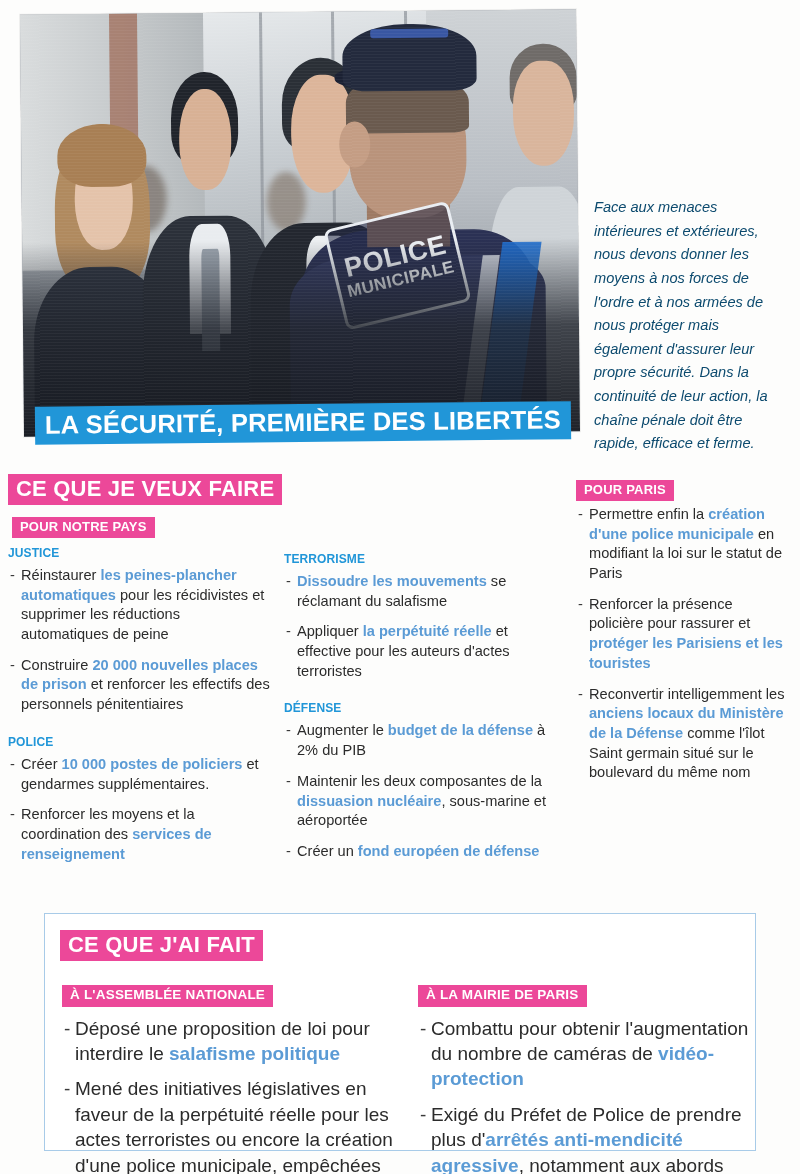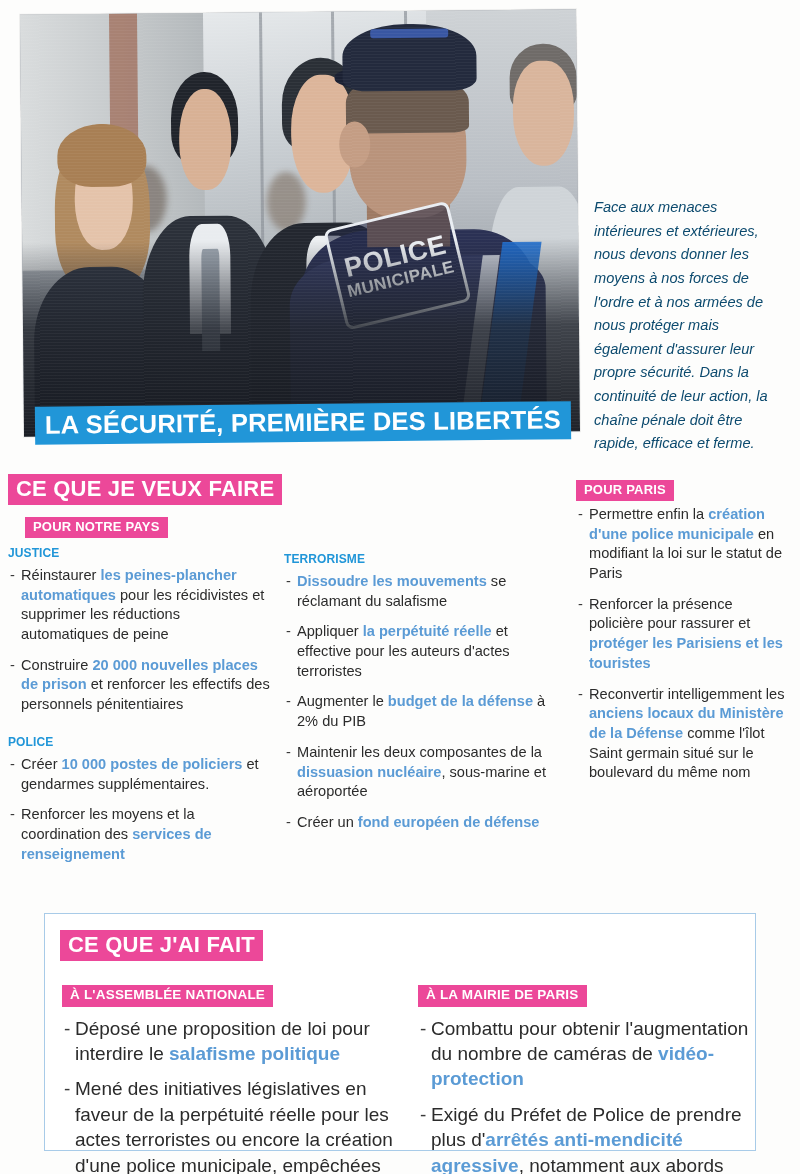--- a/index.html
+++ b/index.html
@@ -199,21 +199,21 @@
     font-weight: 700;
     padding: 3px 8px 4px 8px;
     line-height: 1.08;
     font-family: "Liberation Sans", sans-serif;
   }
   .tag-xl { font-size: 22px; letter-spacing: .2px; }
   .tag-md { font-size: 13px; letter-spacing: .2px; }
   .tag-sm { font-size: 13.5px; letter-spacing: .2px; }
 
   .main-title { position: absolute; left: 8px; top: 474px; }
-  .tag-pays  { position: absolute; left: 25px; top: 517px; border-radius: 7px; }
+  .tag-pays  { position: absolute; left: 12px; top: 517px; border-radius: 7px; }
   .tag-paris { position: absolute; left: 576px; top: 480px; }
 
   
   .col { position: absolute; }
   .col-a { left: 8px;  top: 546px; width: 262px; }
   .col-b { left: 284px; top: 552px; width: 262px; }
   .col-c { left: 576px; top: 505px; width: 210px; }
 
   .subhead {
     color: #2196d8;
@@ -352,20 +352,21 @@
       <li><span>Renforcer les moyens et la coordination des </span><span class="hl">services de renseignement</span></li>
     </ul>
 </div>
 
 <div class="col col-b">
   <h3 class="subhead">TERRORISME</h3>
   <ul class="items">
       <li><span class="hl">Dissoudre les mouvements</span><span> se réclamant du salafisme</span></li>
       <li><span>Appliquer </span><span class="hl">la perpétuité réelle</span><span> et effective pour les auteurs d'actes terroristes</span></li>
     </ul>
+  <h3 class="subhead sp">DÉFENSE</h3>
   <ul class="items">
       <li><span>Augmenter le </span><span class="hl">budget de la défense</span><span> à 2% du PIB</span></li>
       <li><span>Maintenir les deux composantes de la </span><span class="hl">dissuasion nucléaire</span><span>, sous-marine et aéroportée</span></li>
       <li><span>Créer un </span><span class="hl">fond européen de défense</span></li>
     </ul>
 </div>
 
 <div class="col col-c">
   <ul class="items">
       <li><span>Permettre enfin la </span><span class="hl">création d'une police municipale</span><span> en modifiant la loi sur le statut de Paris</span></li>

